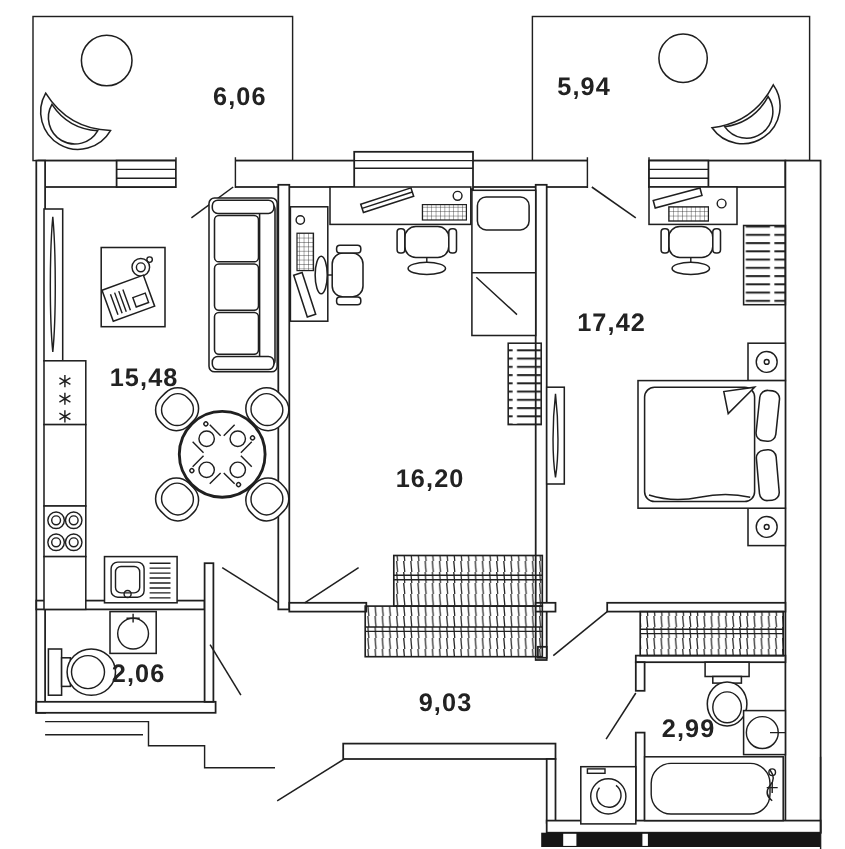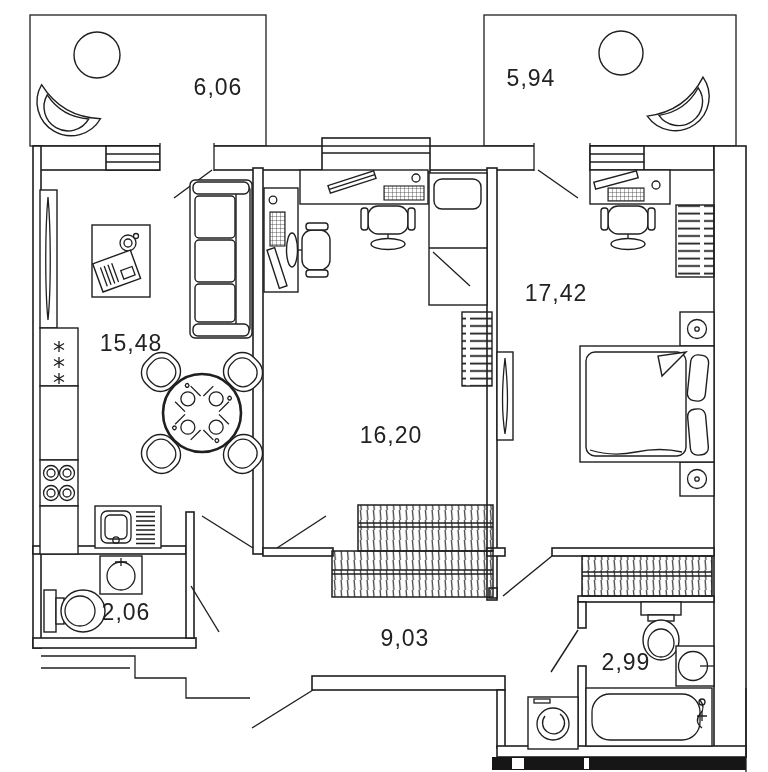--- a/index.html
+++ b/index.html
@@ -1,16 +1,16 @@
 <!DOCTYPE html>
 <html><head>
 <meta charset="utf-8">
 <style>
   html,body{margin:0;padding:0;background:#ffffff;}
-  .stage{width:768px;height:772px;position:relative;background:#fff;overflow:hidden;}
+  .stage{width:768px;height:772px;position:relative;background:#fff;overflow:hidden;font-weight:bold;}
   svg{display:block;}
   .lbl{font-family:"Liberation Sans", sans-serif;font-size:23px;letter-spacing:1px;fill:#222;}
   .ln{stroke:#1f1f1f;fill:none;stroke-width:1.4;}
   .wall{fill:#ffffff;stroke:#1f1f1f;stroke-width:1.6;}
   .thin{stroke:#1f1f1f;fill:none;stroke-width:1.3;}
   .furn{fill:#ffffff;stroke:#1f1f1f;stroke-width:1.4;}
 </style>
 </head>
 <body>
 

